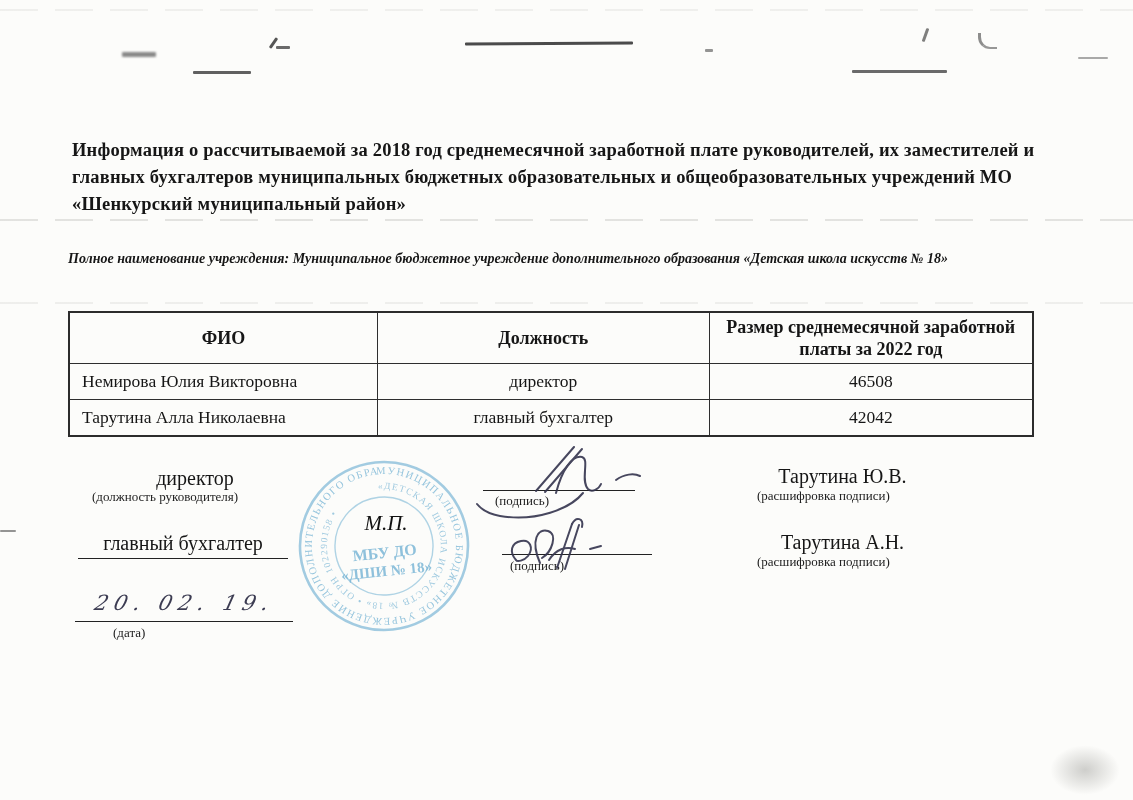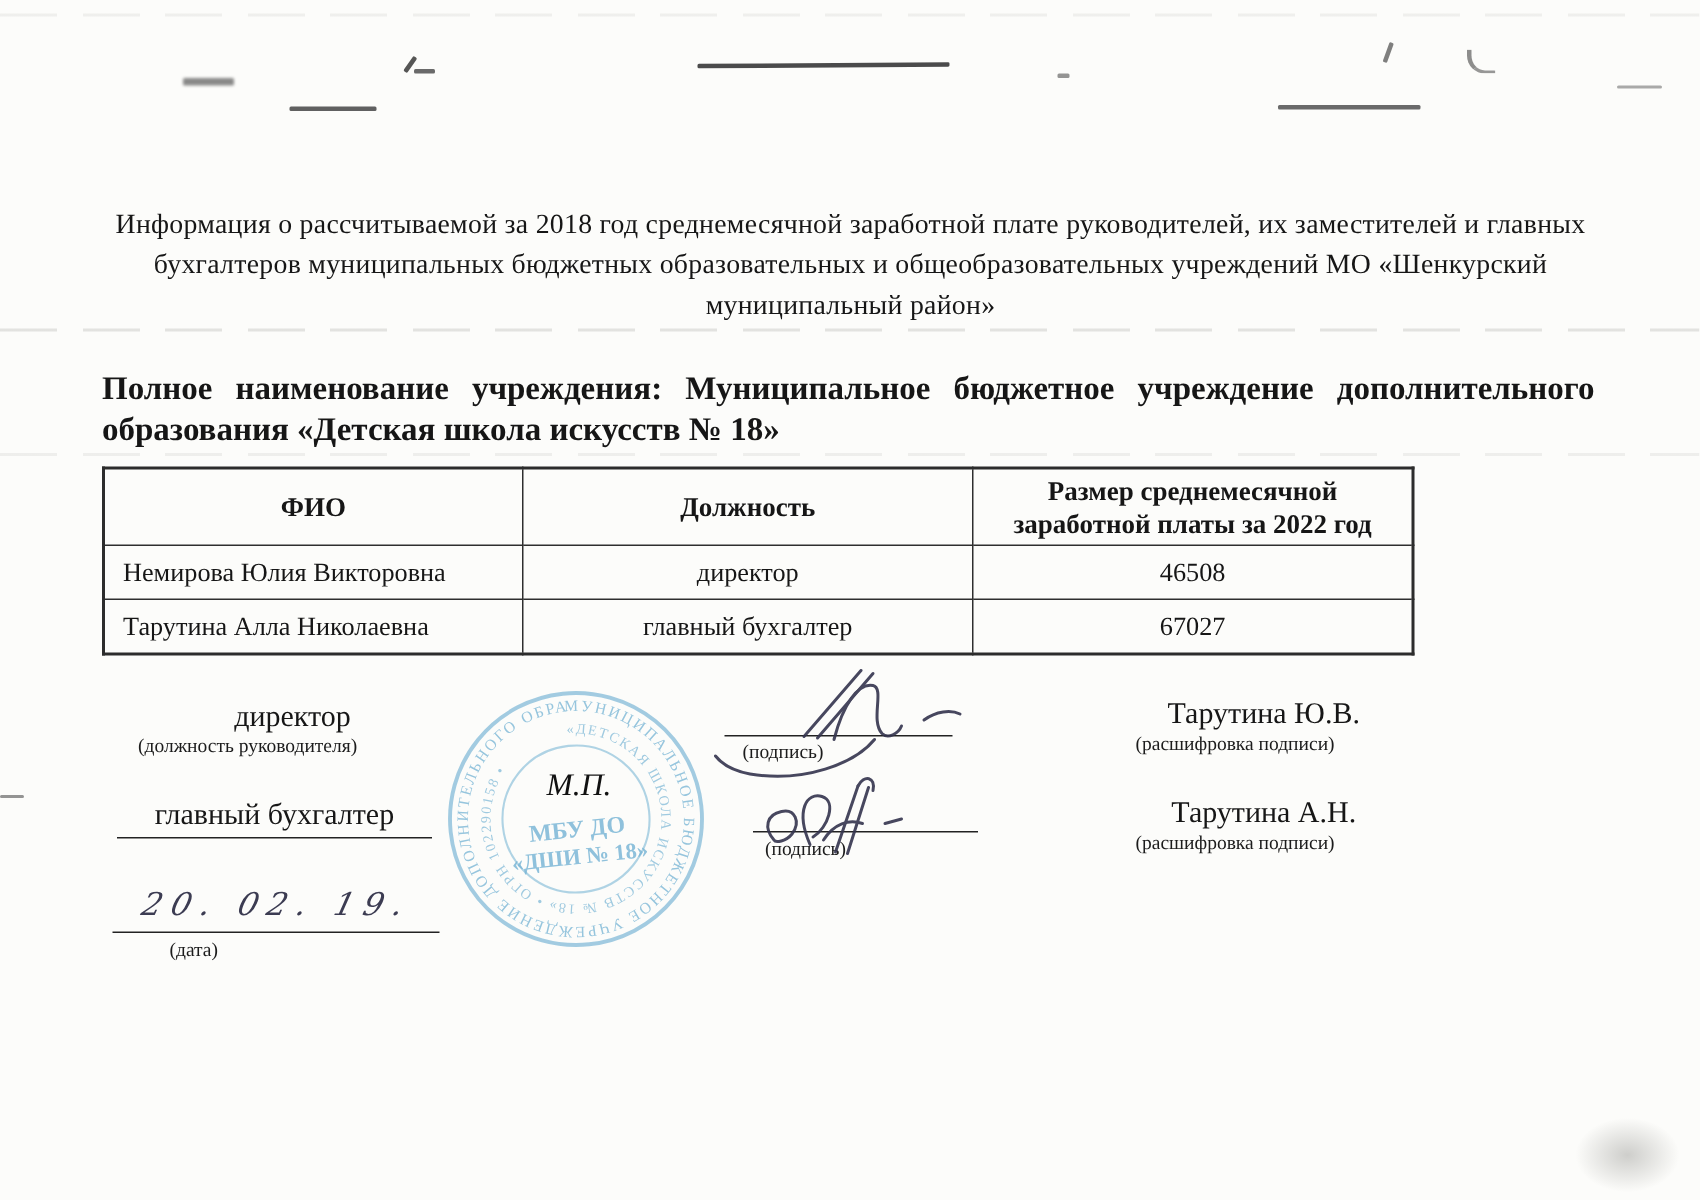--- a/index.html
+++ b/index.html
@@ -6,31 +6,32 @@
   body{
     width:1133px;height:800px;position:relative;overflow:hidden;
     background:#fcfcfa;
     font-family:"Liberation Serif","DejaVu Serif",serif;
     color:#161616;
   }
   .abs{position:absolute;}
   
   .doc-title{
     left:72px;top:137px;width:990px;
-    font-weight:normal;font-size:18.5px;line-height:27px;
-    text-align:center;letter-spacing:.2px;
+    font-weight:bold;font-size:18.5px;line-height:27px;
+    text-align:left;letter-spacing:.2px;
   }
   .institution{
     left:68px;top:245px;width:995px;
-    font-weight:bold;font-size:22px;line-height:27px;
+    font-weight:bold;font-size:14px;line-height:27px;
     text-align:justify;
+    font-style:italic;
   }
   
   table.salary{
-    position:absolute;left:68px;top:311px;width:875px;
+    position:absolute;left:68px;top:311px;width:966px;
     border-collapse:collapse;
     border:2.5px solid #2c2c2c;
     font-size:17.5px;
   }
   table.salary th,table.salary td{border:1.7px solid #2e2e2e;}
   table.salary th{
     font-weight:bold;text-align:center;vertical-align:middle;
     padding:3px 14px;height:44px;line-height:22px;font-size:18px;
   }
   table.salary td{
@@ -98,21 +99,21 @@
   </thead>
   <tbody>
     <tr>
       <td class="fio">Немирова Юлия Викторовна</td>
       <td>директор</td>
       <td>46508</td>
     </tr>
     <tr>
       <td class="fio">Тарутина Алла Николаевна</td>
       <td>главный бухгалтер</td>
-      <td>67027</td>
+      <td>42042</td>
     </tr>
   </tbody>
 </table>
 
 <div class="abs sig-text" style="left:110px;top:467px;width:170px;">директор</div>
 <div class="abs sig-small" style="left:92px;top:489px;width:206px;">(должность руководителя)</div>
 
 <div class="abs sig-text u-line" style="left:78px;top:532px;width:210px;padding-bottom:3px;">главный бухгалтер</div>
 
 <div class="abs handwritten" style="left:95px;top:591px;">20. 02. 19.</div>

